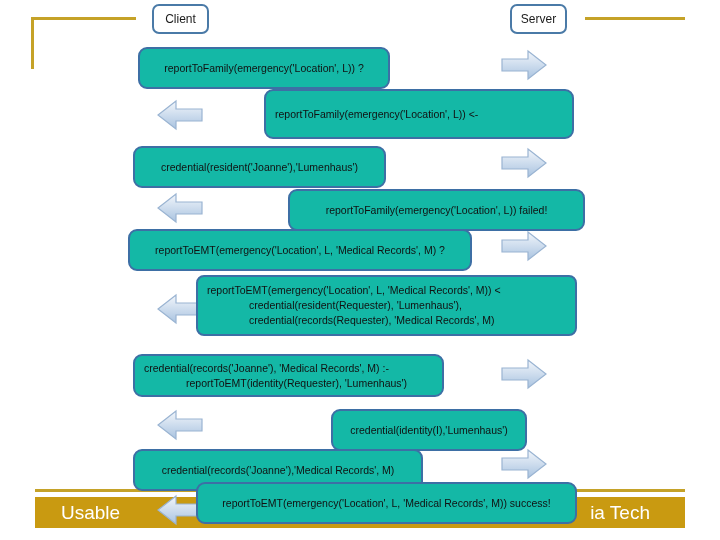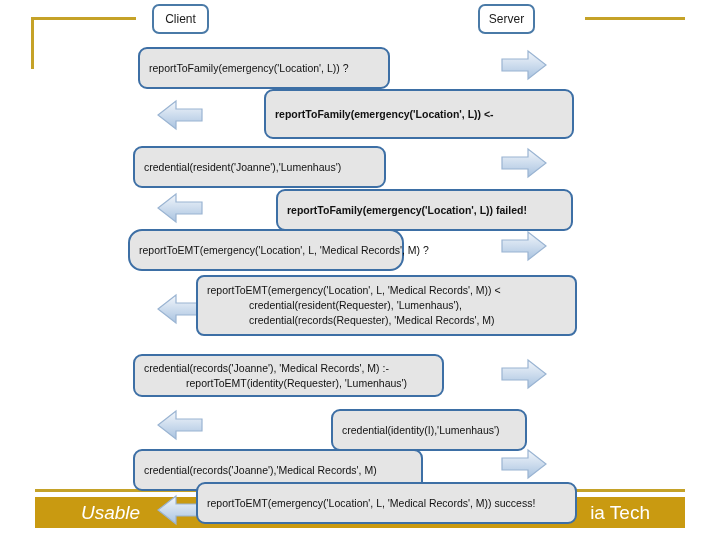--- a/index.html
+++ b/index.html
@@ -69,21 +69,21 @@
   .footer-text {
     position: absolute;
     top: 0;
     height: 31px;
     line-height: 31px;
     color: #ffffff;
     font-size: 19px;
     font-family: "Liberation Sans", sans-serif;
     white-space: nowrap;
   }
-  .footer-text.left  { left: 46px; font-style: italic; }
+  .footer-text.left  { left: 26px; }
   .footer-text.right { right: 35px; }
 
   
   .endpoint {
     position: absolute;
     box-sizing: border-box;
     border: 2px solid #4a7aa7;
     border-radius: 7px;
     background: #ffffff;
     color: #1a1a1a;
@@ -93,28 +93,28 @@
     align-items: center;
     justify-content: center;
   }
 
   
   .msgbox {
     position: absolute;
     box-sizing: border-box;
     border: 2px solid #3d6fa5;
     border-radius: 9px;
-    background: #e5e5e5;
+    background: #14b8a6;
     color: #111111;
     font-size: 10.5px;
     line-height: 15px;
     font-family: "Liberation Sans", sans-serif;
     display: flex;
     flex-direction: column;
-    align-items: flex-start;
+    align-items: center;
     justify-content: center;
     padding: 19px 9px;
     white-space: nowrap;
   }
   .msgbox .ln { display: block; }
 
   
   .msgbox .ln.indent { padding-left: 42px; align-self: flex-start; }
   .msgbox .ln.first  { align-self: flex-start; }
 
@@ -132,21 +132,21 @@
 <div id="slide">
 
   <div class="gold-line-top-left"></div>
   <div class="gold-line-top-right"></div>
   <div class="gold-line-left"></div>
   <div class="gold-line-bottom"></div>
 
   <div class="endpoint" style="left:144px; top:4px; width:57px; height:30px;margin-left:8px;">
     <span>Client</span>
   </div>
-  <div class="endpoint" style="left:478px; top:4px; width:57px; height:30px;">
+  <div class="endpoint" style="left:510px; top:4px; width:57px; height:30px;">
     <span>Server</span>
   </div>
 
   <div class="arrow" style="left:501px; top:49px;">
     <svg viewBox="0 0 46 32" xmlns="http://www.w3.org/2000/svg">
       <defs>
           <linearGradient id="gR1" x1="0" y1="0" x2="0" y2="1">
         <stop offset="0%" stop-color="#f2f6fb"></stop>
             <stop offset="100%" stop-color="#a9c3e0"></stop>
           </linearGradient>
@@ -260,33 +260,33 @@
           </linearGradient>
         </defs>
       <path d="M45 10 H19 V2 L1 16 L19 30 V22 H45 Z" fill="url(#gL5)" stroke="#9ab4d2" stroke-width="1.2"></path>
     </svg>
   </div>
 
   <div class="msgbox" style="left:138px; top:47px; width:252px; height:34px;">
     <span class="ln">reportToFamily(emergency('Location', L)) ?</span>
   </div>
 
-  <div class="msgbox" style="left:264px; top:89px; width:310px; height:50px;font-weight:bold;">
+  <div class="msgbox" style="left:264px; top:89px; width:310px; height:50px;">
     <span class="ln first">reportToFamily(emergency('Location', L)) &lt;-</span>
   </div>
 
   <div class="msgbox" style="left:133px; top:146px; width:253px; height:16px;">
     <span class="ln">credential(resident('Joanne'),'Lumenhaus')</span>
   </div>
 
-  <div class="msgbox" style="left:276px; top:189px; width:297px; height:31px;font-weight:bold;">
+  <div class="msgbox" style="left:288px; top:189px; width:297px; height:31px;">
     <span class="ln">reportToFamily(emergency('Location', L)) failed!</span>
   </div>
 
-  <div class="msgbox" style="left:128px; top:229px; width:276px; height:31px;border-radius:14px;">
+  <div class="msgbox" style="left:128px; top:229px; width:344px; height:31px;">
     <span class="ln">reportToEMT(emergency('Location', L, 'Medical Records', M) ?</span>
   </div>
 
   <div class="msgbox" style="left:196px; top:275px; width:381px; height:61px;border-radius:8px;">
     <span class="ln first">reportToEMT(emergency('Location', L, 'Medical Records', M)) &lt;</span>
     <span class="ln indent">credential(resident(Requester), 'Lumenhaus'),</span>
     <span class="ln indent">credential(records(Requester), 'Medical Records', M)</span>
   </div>
 
   <div class="msgbox" style="left:133px; top:354px; width:311px; height:43px;">

